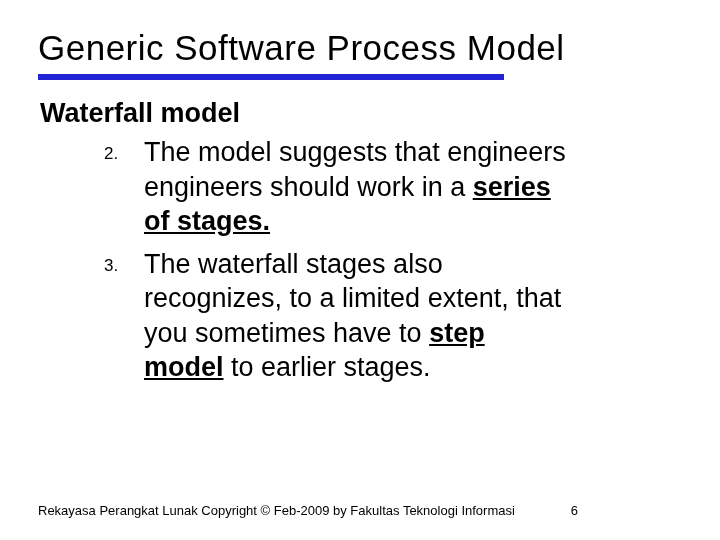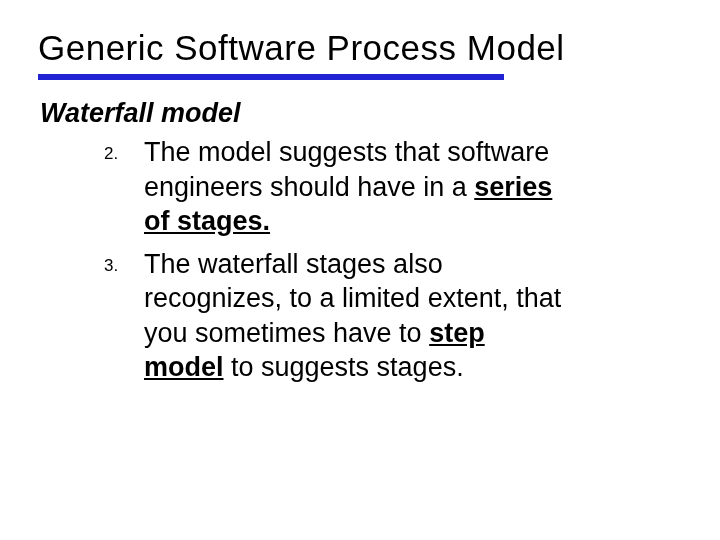--- a/index.html
+++ b/index.html
@@ -20,21 +20,20 @@
     height: 6px;
     background: #2323d6;
     width: 466px;
     margin-bottom: 18px;
   }
   .subtitle {
     font-size: 27px;
     font-weight: 700;
     margin-bottom: 6px;
     margin-left: 2px;
-    font-style: italic;
   }
   .list {
     margin-left: 66px;
   }
   .list-item {
     display: flex;
     align-items: flex-start;
     margin-bottom: 8px;
   }
   .list-num {
@@ -74,26 +73,30 @@
   <h1 class="title">Generic Software Process Model</h1>
   <div class="title-underline"></div>
 
   <div class="subtitle">Waterfall model</div>
 
   <div class="list">
 
     <div class="list-item">
       <div class="list-num">2.</div>
       <div class="list-body">
-        <span>The model suggests that software engineers should have in a </span><span class="emph">series of stages.</span><span></span>
+        <span>The model suggests that engineers engineers should work in a </span><span class="emph">series of stages.</span><span></span>
       </div>
     </div>
 
     <div class="list-item">
       <div class="list-num">3.</div>
       <div class="list-body">
-        <span>The waterfall stages also recognizes, to a limited extent, that you sometimes have to </span><span class="emph">step model</span><span> to suggests stages.</span>
+        <span>The waterfall stages also recognizes, to a limited extent, that you sometimes have to </span><span class="emph">step model</span><span> to earlier stages.</span>
       </div>
     </div>
 
   </div>
 
+  <div class="footer">
+    <span>Rekayasa Perangkat Lunak Copyright © Feb-2009 by Fakultas Teknologi Informasi</span>
+    <span class="page-num">6</span>
+  </div>
 </div>
 
 </body></html>

